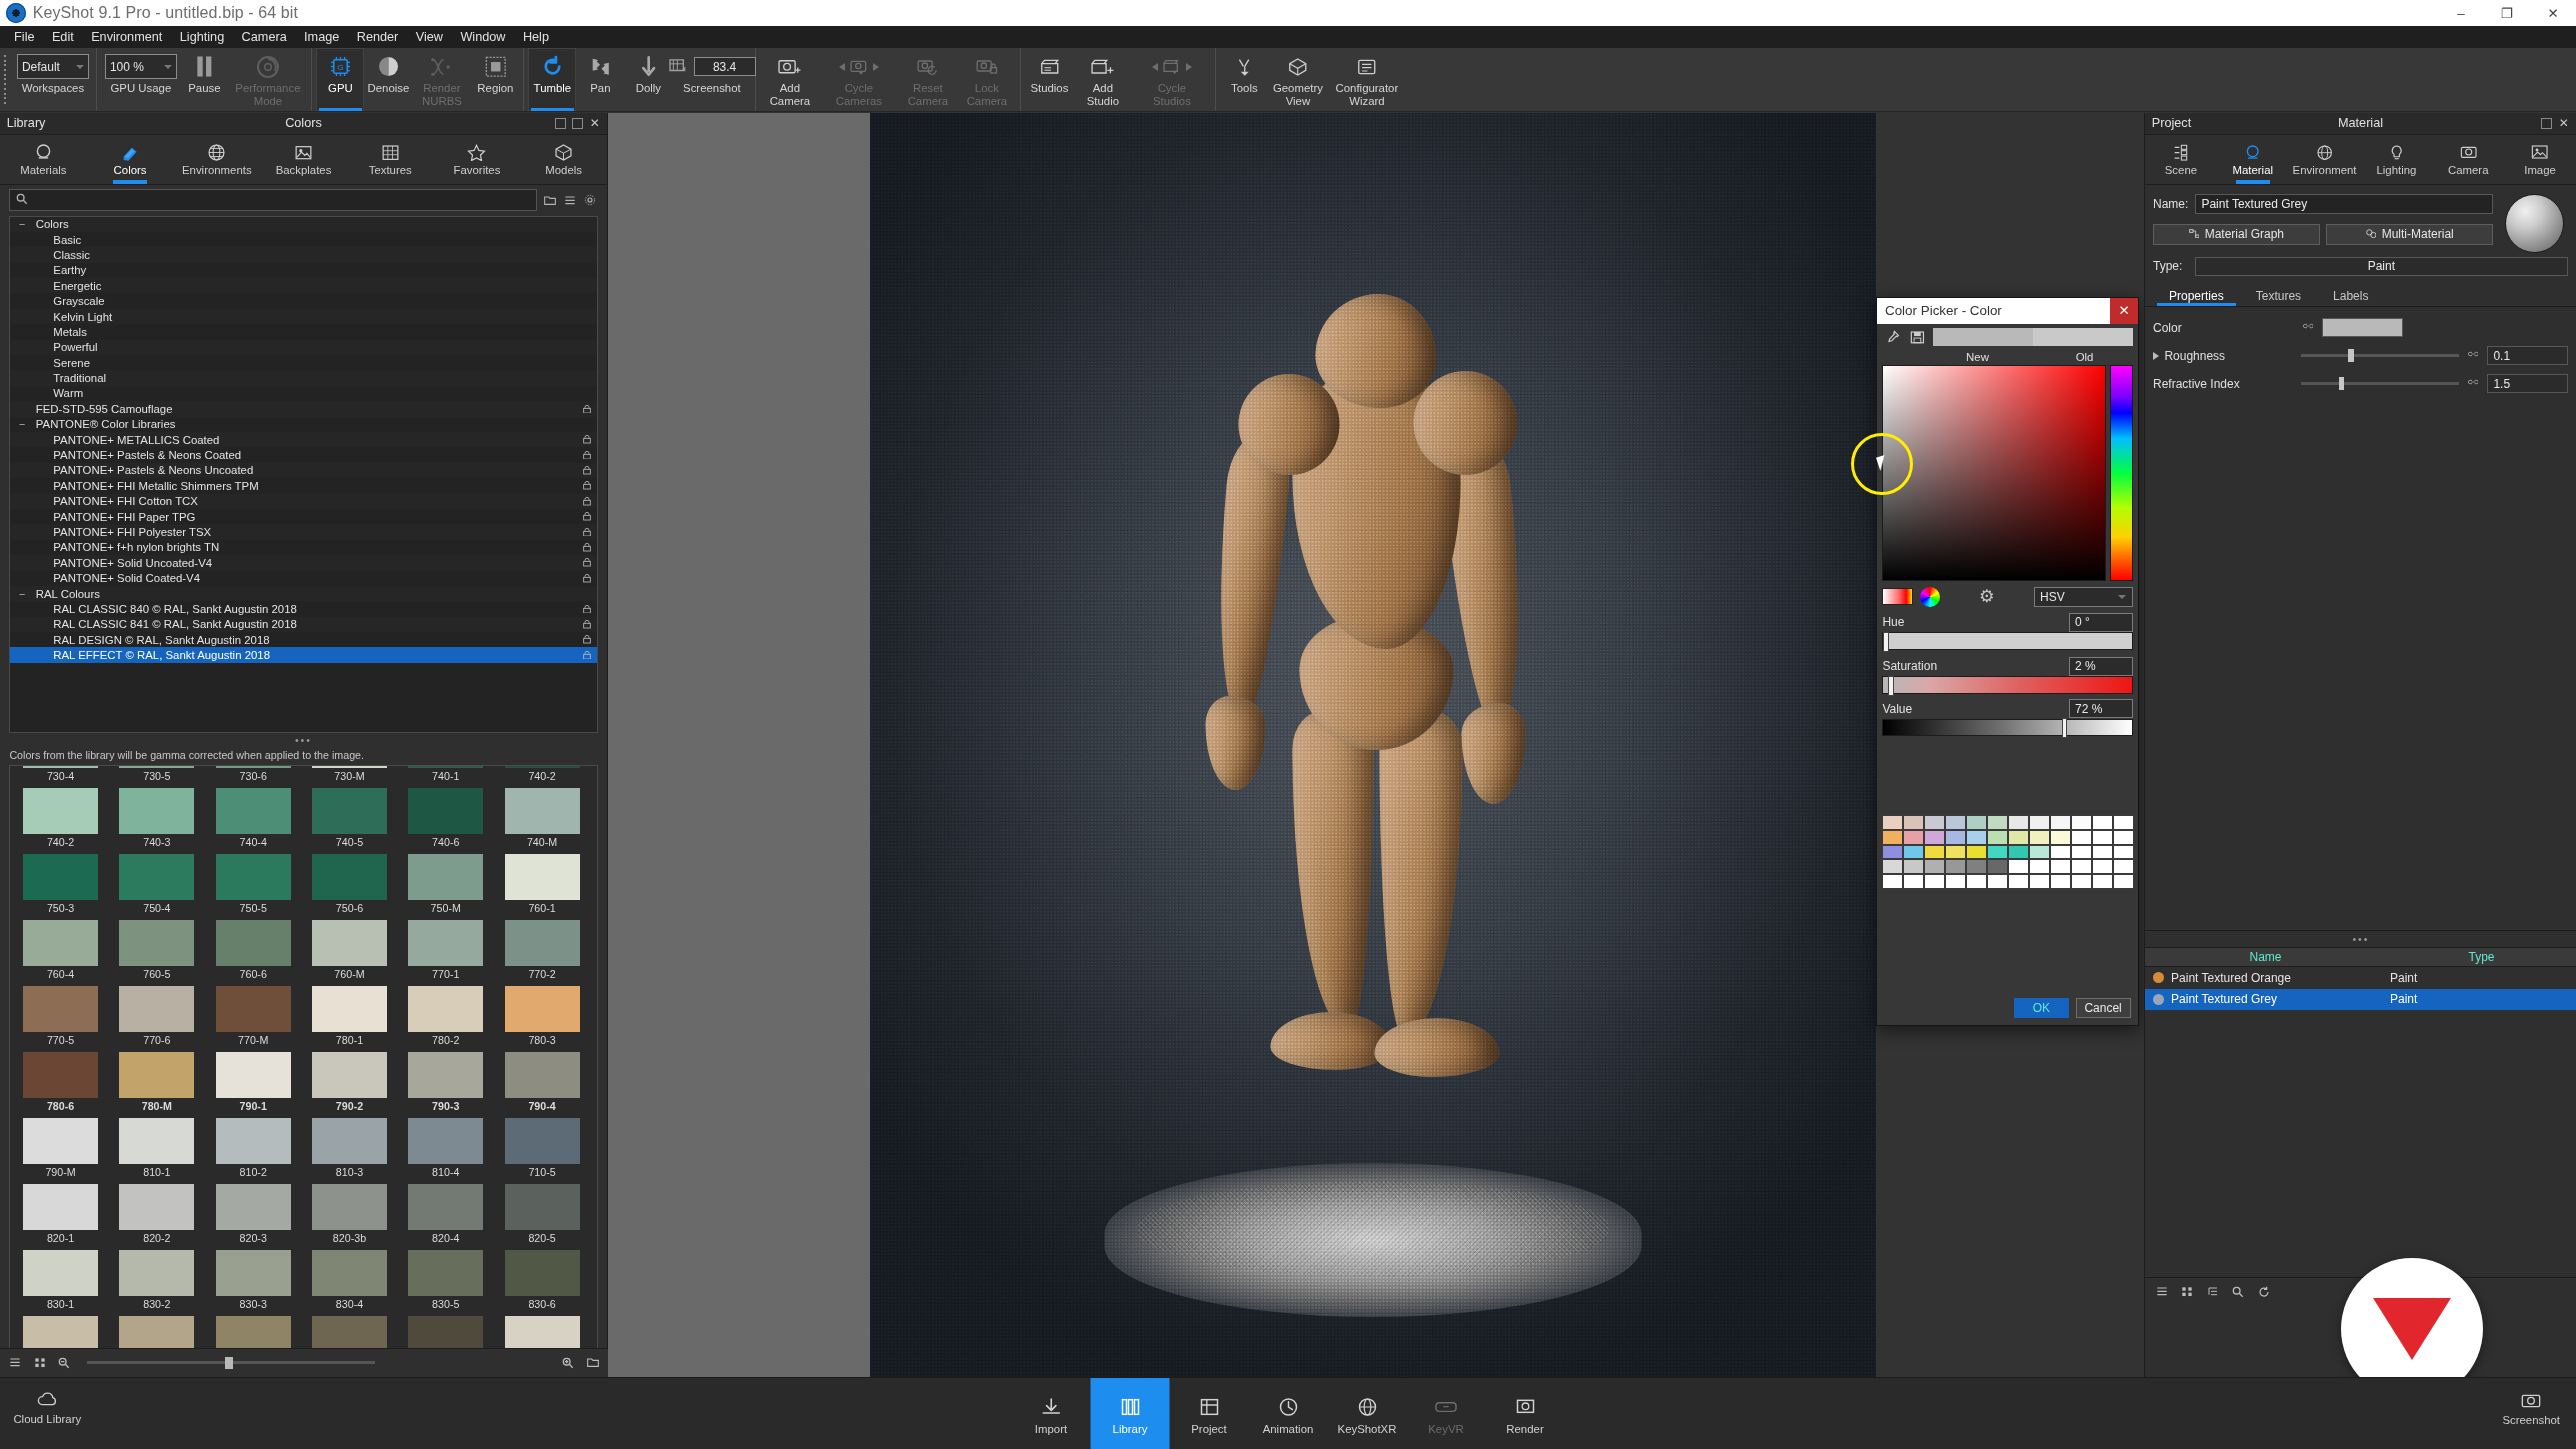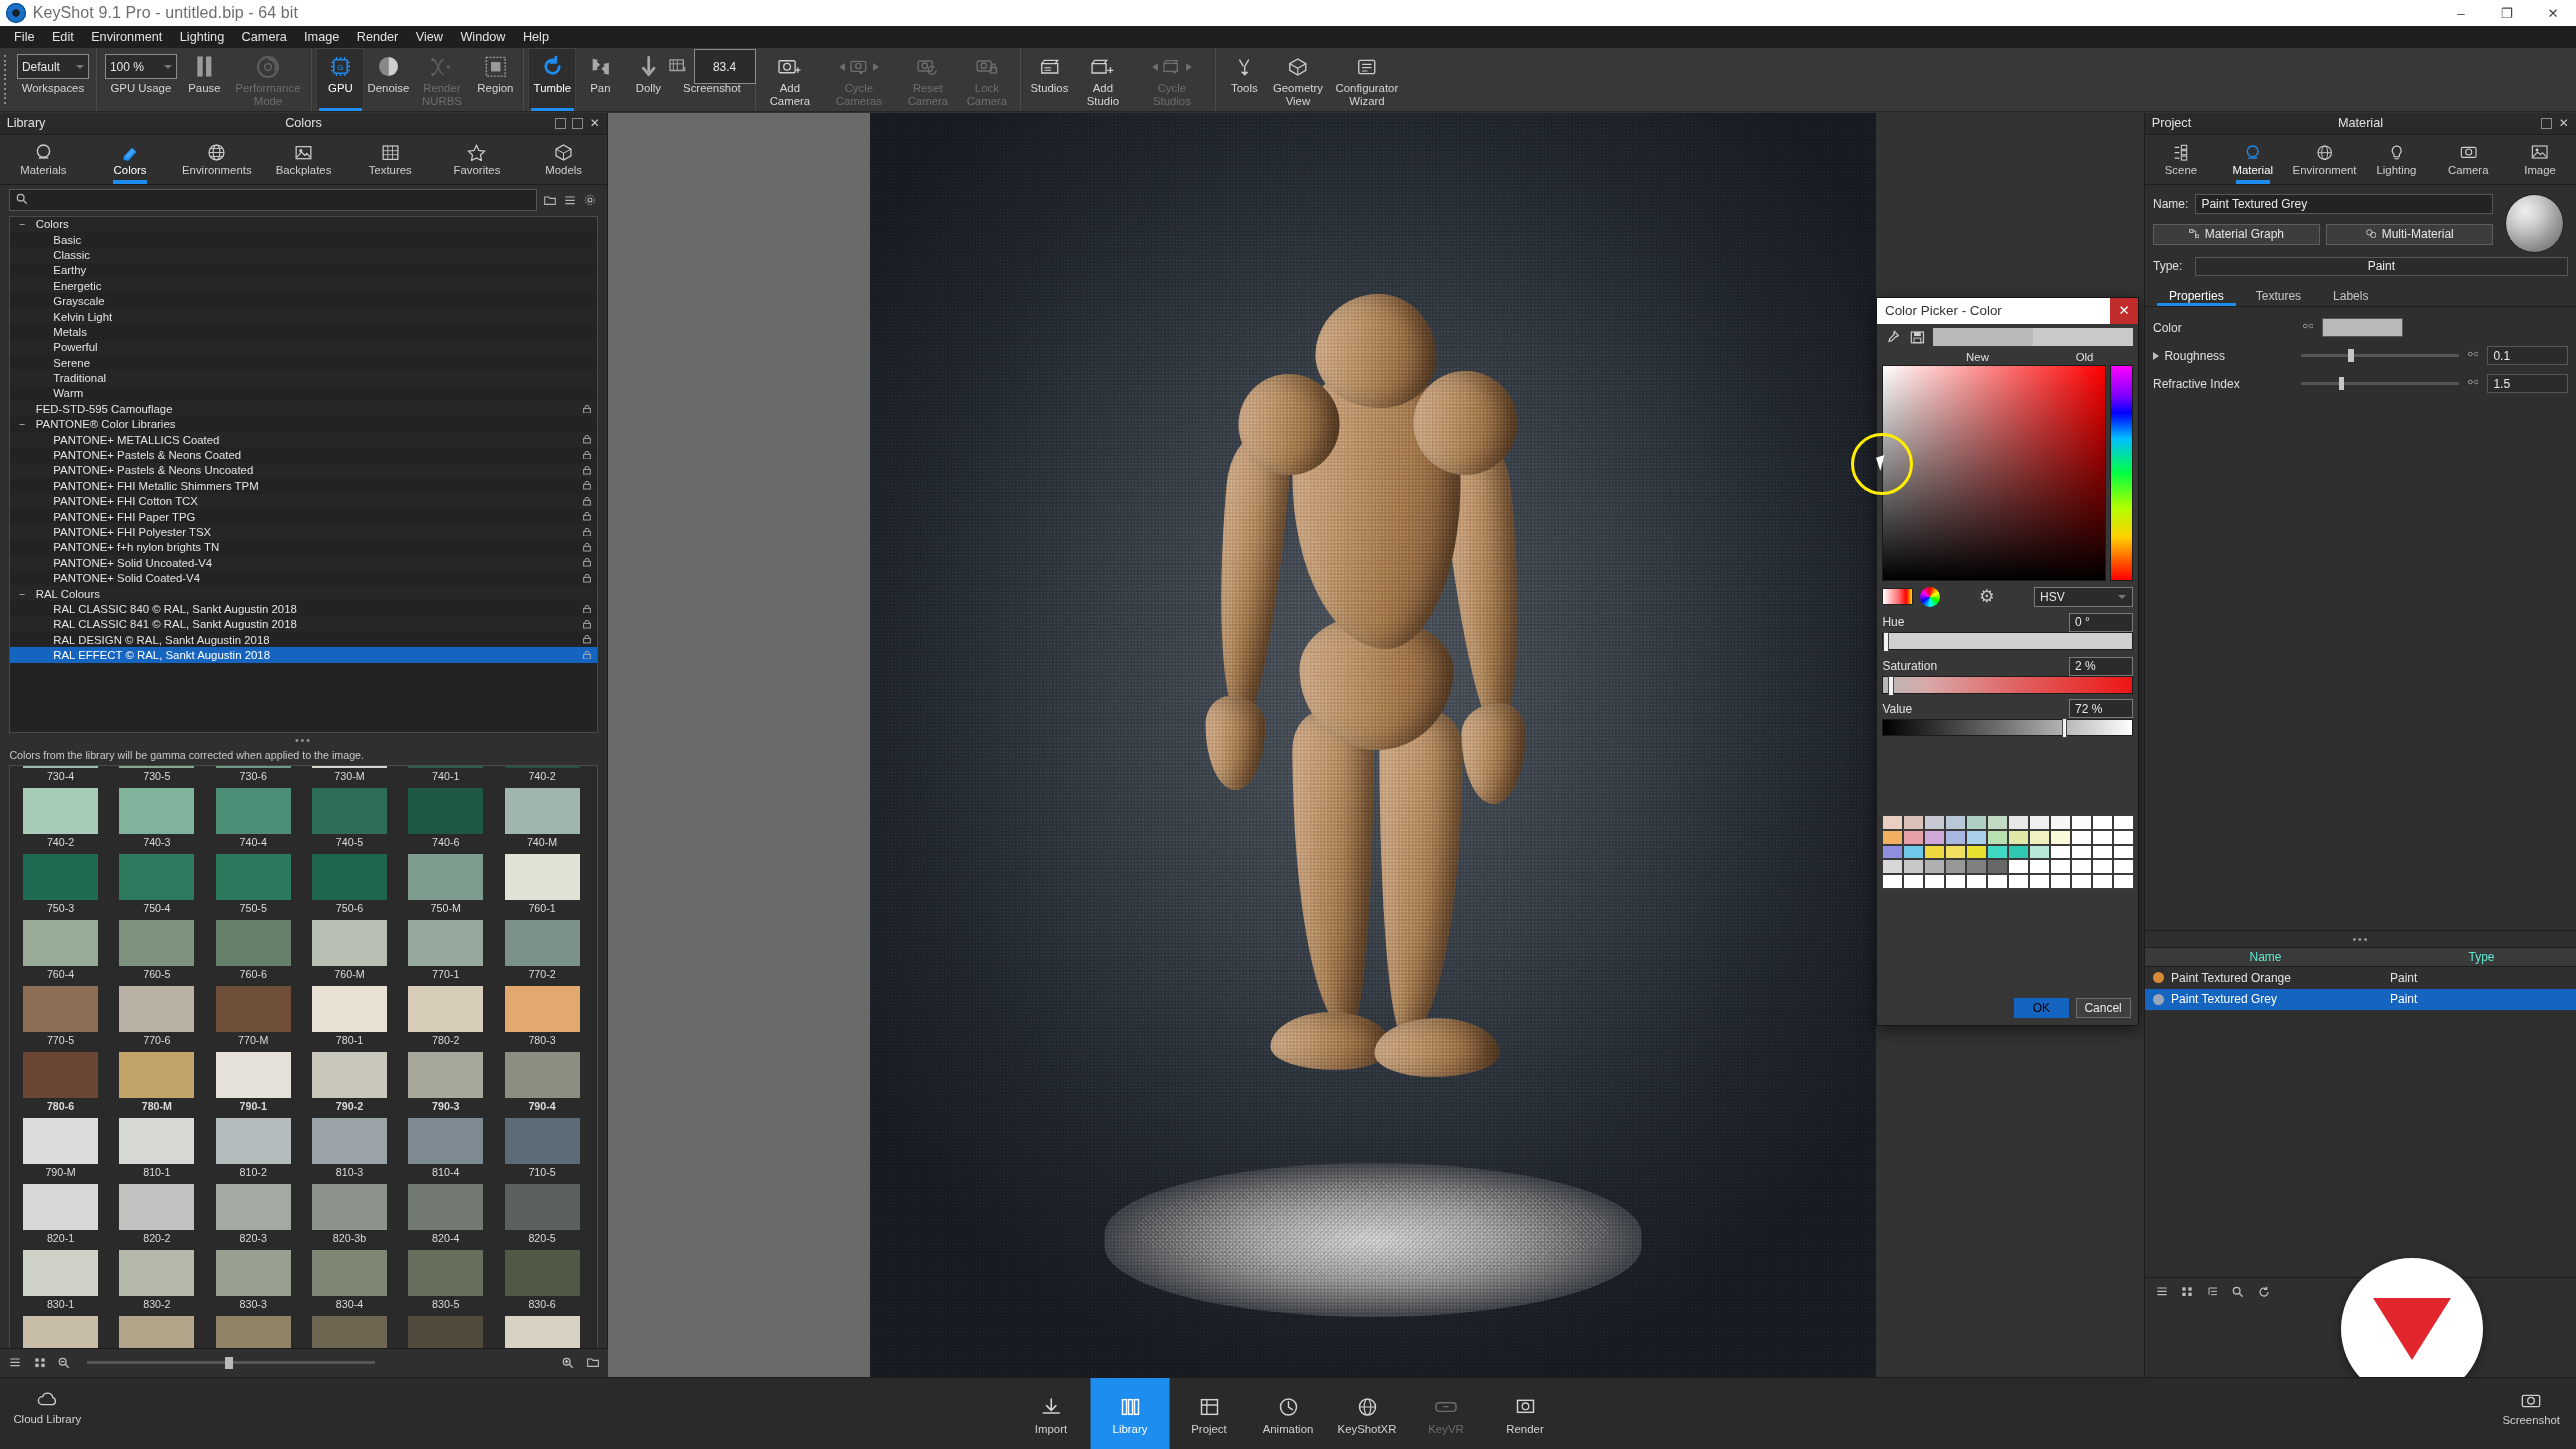--- a/index.html
+++ b/index.html
@@ -37,21 +37,21 @@
   .titem .ico{height:28px;display:flex;align-items:center;justify-content:center;}
   .titem .lbl{font-size:11.4px;line-height:13.4px;text-align:center;color:#d6d6d6;margin-top:1.3px;}
   .titem.dim .lbl{color:#6e6e6e;}
   .titem.active{background:#2e2e2e;box-shadow:inset 0 0 0 0.7px #4a4a4a;}
   .titem.active::after{content:"";position:absolute;left:2.7px;right:2.7px;bottom:0;height:3.4px;background:#1d8ef0;}
   .titem.active .lbl{color:#ffffff;}
   .combo{width:72px;height:25.5px;background:#2b2b2b;border:0.7px solid #8c8c8c;display:flex;align-items:center;
     padding:0 4px;font-size:12px;color:#e6e6e6;}
   .combo .cv{flex:1;}
   .combo .ca{width:0;height:0;border-left:4px solid transparent;border-right:4px solid transparent;border-top:4.7px solid #777;}
-  .numbox{width:62px;height:35px;background:#2b2b2b;border:0.7px solid #8c8c8c;display:flex;align-items:center;justify-content:center;font-size:12px;color:#e6e6e6;}
+  .numbox{width:62px;height:19px;background:#2b2b2b;border:0.7px solid #8c8c8c;display:flex;align-items:center;justify-content:center;font-size:12px;color:#e6e6e6;}
   .cyc{display:flex;align-items:center;gap:4px;}
   .arrw{width:0;height:0;border-top:4.7px solid transparent;border-bottom:4.7px solid transparent;}
   .arrw.l{border-right:6.7px solid #6d6d6d;}
   .arrw.r{border-left:6.7px solid #6d6d6d;}
 
   
   .libpanel{position:absolute;left:0;top:113px;width:608px;height:1264px;background:#2f2f2f;border-right:0.7px solid #1d1d1d;}
   .panelhdr{height:21.5px;background:#2a2a2a;display:flex;align-items:center;position:relative;border-bottom:0.7px solid #1f1f1f;}
   .panelhdr .ptitle{position:absolute;left:0;right:0;text-align:center;font-size:12.7px;color:#e0e0e0;}
   .panelhdr .pleft{font-size:12.7px;color:#e0e0e0;padding-left:6.7px;z-index:2;}
@@ -163,21 +163,21 @@
   .chbar{height:17.4px;border:0.7px solid #1c1c1c;position:relative;}
   .chbar.hue{background:linear-gradient(to right,#cfcfcf,#cfcfcf);}
   .chbar.sat{background:linear-gradient(to right,#b7b7b7 0%,#d9a8a8 18%,#e06060 55%,#ee1515 100%);}
   .chbar.val{background:linear-gradient(to right,#000000 0%,#6a6a6a 45%,#ffffff 100%);}
   .chbar .k{position:absolute;top:-1.3px;width:5.4px;height:20px;background:#f2f2f2;border:0.7px solid #444;}
   .palgrid{position:absolute;left:5.4px;top:517px;width:250px;
     display:grid;grid-template-columns:repeat(12,21px);grid-auto-rows:14.8px;gap:0;}
   .palgrid div{width:21px;height:14.8px;border:0.7px solid #3a3a3a;}
   .cpfoot{position:absolute;left:0;bottom:6.7px;width:263px;display:flex;justify-content:flex-end;gap:6.7px;padding-right:9.4px;}
   .cpbtn{width:55px;height:20px;background:#3f3f3f;border:0.7px solid #6d6d6d;display:flex;align-items:center;justify-content:center;font-size:12px;color:#eaeaea;}
-  .cpbtn.ok{background:#1565c0;border-color:#1565c0;color:#000000;}
+  .cpbtn.ok{background:#1565c0;border-color:#1565c0;color:#5eead4;}
 
   
   .cursorring{position:absolute;left:1851px;top:433px;width:62px;height:62px;border:3.4px solid #ffee00;border-radius:50%;}
   .cursorarrow{position:absolute;left:1878px;top:456px;width:0;height:0;
     border-left:9.4px solid #ffffff;border-bottom:14.8px solid transparent;transform:rotate(-18deg);
     filter:drop-shadow(0.7px 0.7px 0 #000);}
 
   
   .projpanel{position:absolute;left:2144px;top:113px;width:432px;height:1264px;background:#2f2f2f;border-left:0.7px solid #1d1d1d;}
   .ptabs{height:50px;display:flex;border-bottom:0.7px solid #1d1d1d;}

